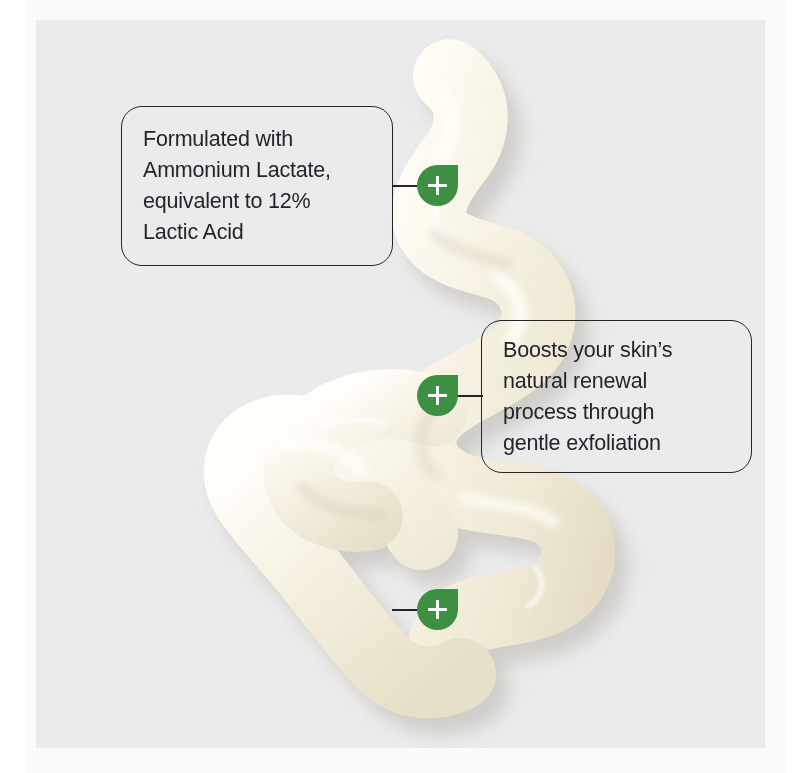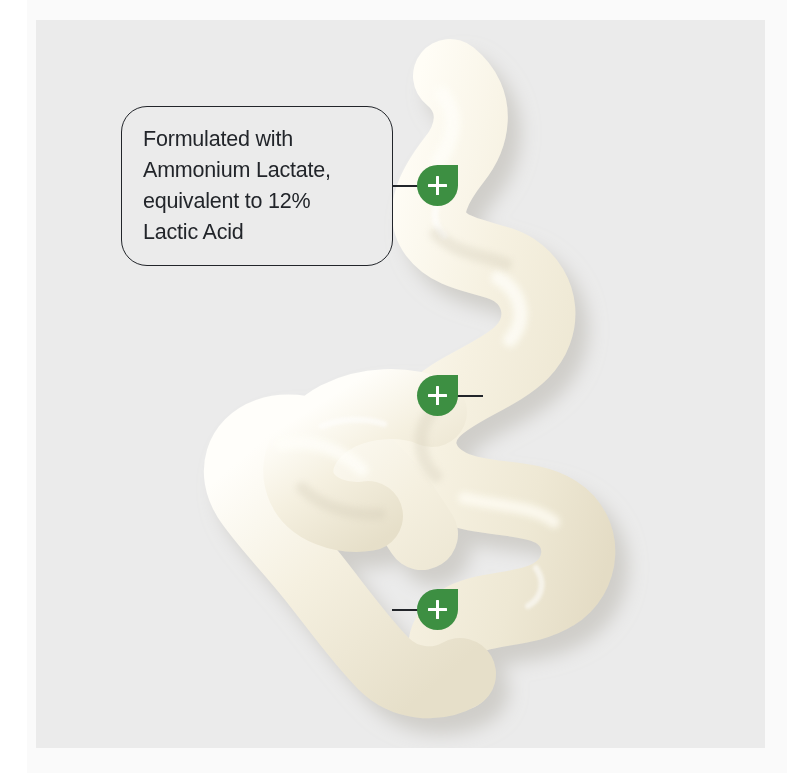--- a/index.html
+++ b/index.html
@@ -65,21 +65,21 @@
     margin: 0;
     padding: 0 0 0 21px;
     color: #22252a;
     font-size: 21.5px;
     line-height: 31px;
     letter-spacing: -0.2px;
     font-family: "Liberation Sans", sans-serif;
     white-space: pre-line;
   }
 
-  .callout-1 { left: 85px;  top: 86px;  width: 272px; height: 160px; border-radius: 26px; }
+  .callout-1 { left: 85px;  top: 86px;  width: 272px; height: 160px; }
   .callout-2 { left: 445px; top: 300px; width: 271px; height: 153px; }
   .callout-3 { left: 85px;  top: 505px; width: 272px; height: 160px; }
 
   
   .connector {
     position: absolute;
     height: 1.6px;
     background: #22252a;
     z-index: 6;
   }
@@ -208,20 +208,26 @@
       <p>Formulated with
 Ammonium Lactate,
 equivalent to 12%
 Lactic Acid</p>
     </div>
     <div class="connector connector-1"></div>
     <div class="badge badge-1">
       <span class="plus"></span>
     </div>
 
+    <div class="callout callout-2">
+      <p>Boosts your skin’s
+natural renewal
+process through
+gentle exfoliation</p>
+    </div>
     <div class="connector connector-2"></div>
     <div class="badge badge-2">
       <span class="plus"></span>
     </div>
 
     <div class="connector connector-3"></div>
     <div class="badge badge-3">
       <span class="plus"></span>
     </div>
 

